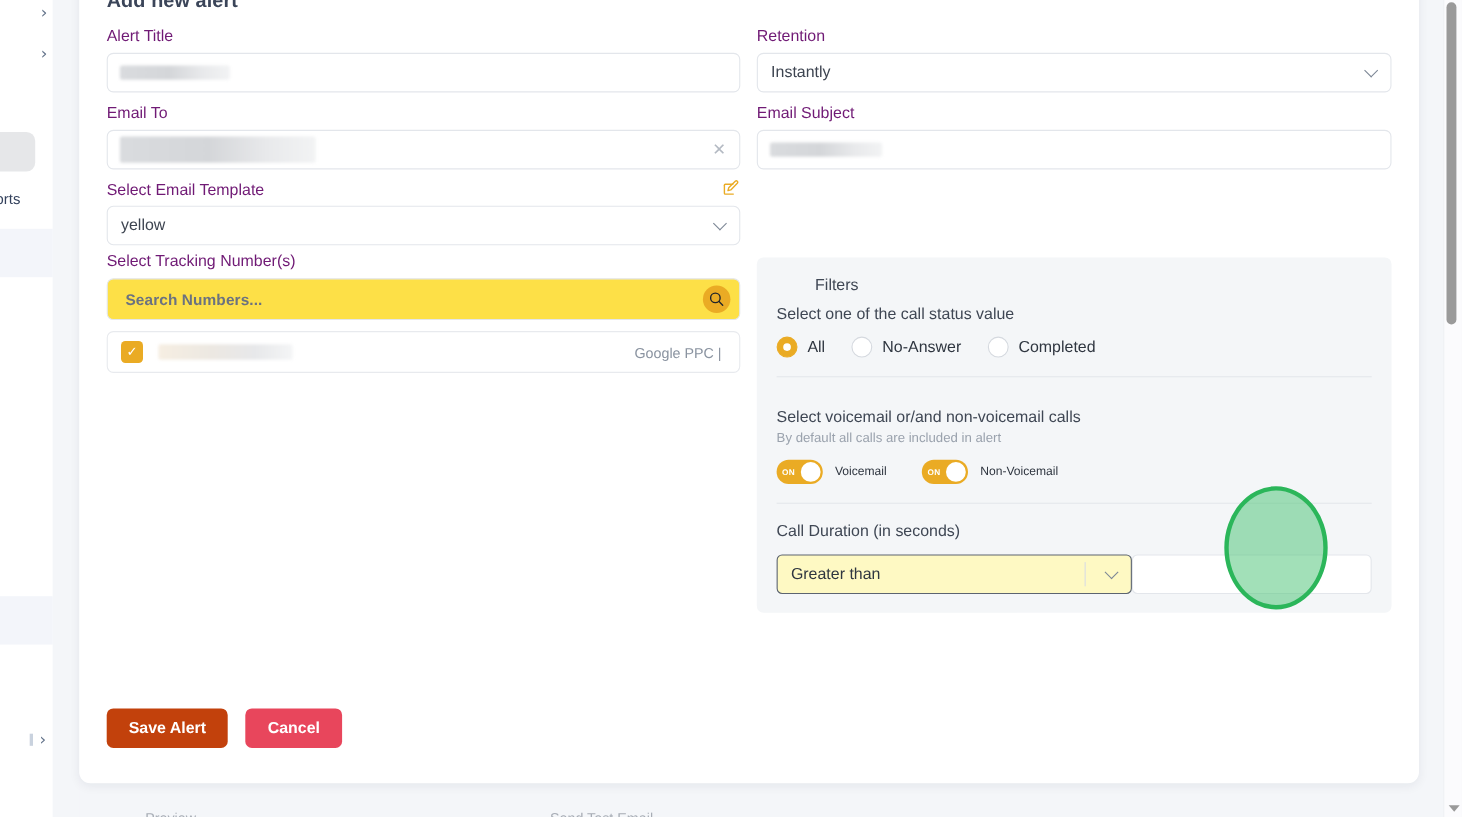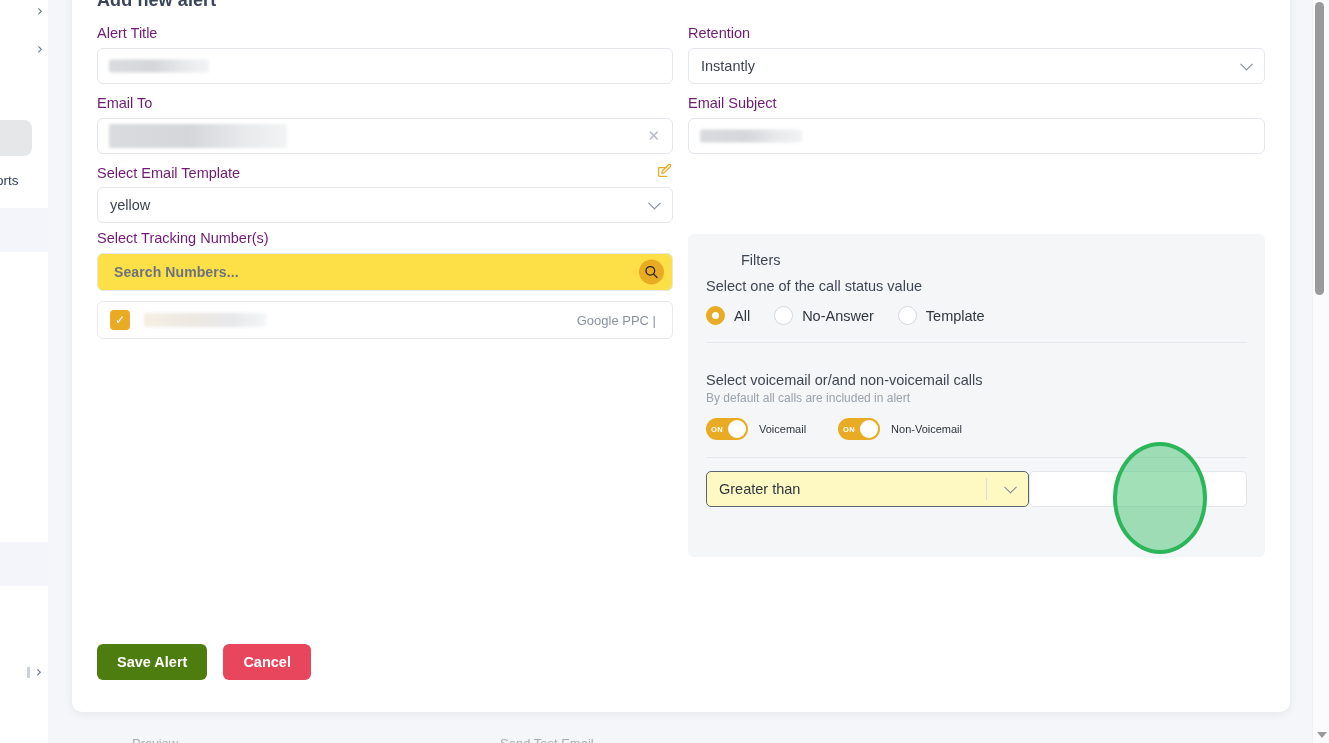--- a/index.html
+++ b/index.html
@@ -219,21 +219,21 @@
   }
 
   
   .actions { position: absolute; left: 25px; top: 668px; display: flex; gap: 16px; }
   .btn {
     border: none; border-radius: 6px; cursor: pointer;
     font-size: 14.5px; font-weight: 700; color: #fff;
     height: 36px; padding: 0 20px;
     font-family: "Liberation Sans", sans-serif;
   }
-  .btn-save   { background: #4d7c0f; }
+  .btn-save   { background: #c2410c; }
   .btn-cancel { background: #e8465c; }
 
   
   .bottom-strip {
     position: absolute; left: 72px; top: 736px; width: 1218px; height: 7px;
     overflow: hidden;
   }
   .bs-item {
     position: absolute; top: 0; font-size: 13px; color: #5b6472;
     opacity: .5;
@@ -358,21 +358,21 @@
         <label class="radio-item">
           <span class="radio on"></span>
           <span class="radio-label">All</span>
         </label>
         <label class="radio-item">
           <span class="radio"></span>
           <span class="radio-label">No-Answer</span>
         </label>
         <label class="radio-item">
           <span class="radio"></span>
-          <span class="radio-label">Template</span>
+          <span class="radio-label">Completed</span>
         </label>
       </div>
 
       <div class="hr"></div>
 
       <div class="vm-title">Select voicemail or/and non-voicemail calls</div>
       <div class="vm-note">By default all calls are included in alert</div>
 
       <div class="toggle-row">
         <span class="toggle">
@@ -383,20 +383,21 @@
         <span class="toggle-gap"></span>
         <span class="toggle">
           <span class="on-text">ON</span>
           <span class="knob"></span>
         </span>
         <span class="toggle-label">Non-Voicemail</span>
       </div>
 
       <div class="hr"></div>
 
+      <div class="cd-title">Call Duration (in seconds)</div>
 
       <div class="cd-row">
         <div class="cd-select">
           <span>Greater than</span>
           <span class="divider"></span>
           <span class="chev"></span>
         </div>
         <div class="cd-input"></div>
       </div>
 

